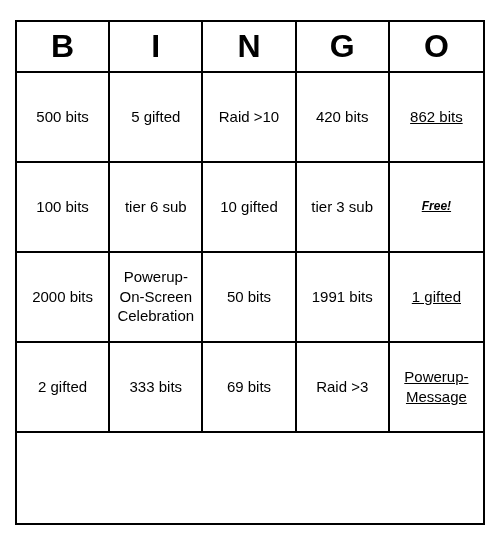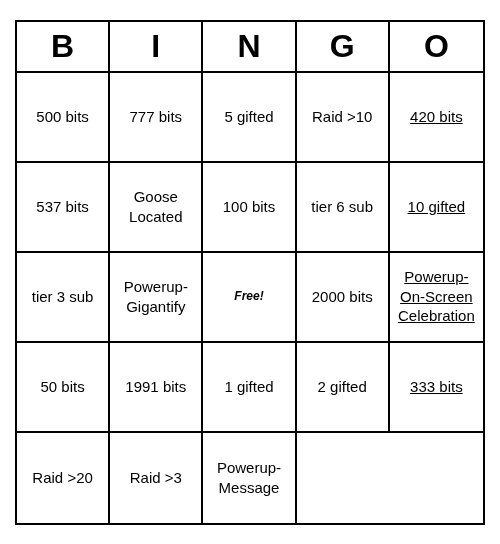--- a/index.html
+++ b/index.html
@@ -81,36 +81,33 @@
 <div class="bingo-card">
   <div class="bingo-header">
   <div class="bingo-header-cell">B</div>
       <div class="bingo-header-cell">I</div>
       <div class="bingo-header-cell">N</div>
       <div class="bingo-header-cell">G</div>
       <div class="bingo-header-cell">O</div>
     </div>
   <div class="bingo-grid">
   <div class="bingo-cell">500 bits</div>
-      <div class="bingo-cell">777 bits</div>
       <div class="bingo-cell">5 gifted</div>
       <div class="bingo-cell">Raid &gt;10</div>
       <div class="bingo-cell">420 bits</div>
-      <div class="bingo-cell">537 bits</div>
-      <div class="bingo-cell">Goose Located</div>
+      <div class="bingo-cell">862 bits</div>
       <div class="bingo-cell">100 bits</div>
       <div class="bingo-cell">tier 6 sub</div>
       <div class="bingo-cell">10 gifted</div>
       <div class="bingo-cell">tier 3 sub</div>
-      <div class="bingo-cell">Powerup-Gigantify</div>
       <div class="bingo-cell free-cell">Free!</div>
       <div class="bingo-cell">2000 bits</div>
       <div class="bingo-cell">Powerup-On-Screen Celebration</div>
       <div class="bingo-cell">50 bits</div>
       <div class="bingo-cell">1991 bits</div>
       <div class="bingo-cell">1 gifted</div>
       <div class="bingo-cell">2 gifted</div>
       <div class="bingo-cell">333 bits</div>
-      <div class="bingo-cell">Raid &gt;20</div>
+      <div class="bingo-cell">69 bits</div>
       <div class="bingo-cell">Raid &gt;3</div>
       <div class="bingo-cell">Powerup-Message</div>
     </div>
 </div>
 
 </body></html>

